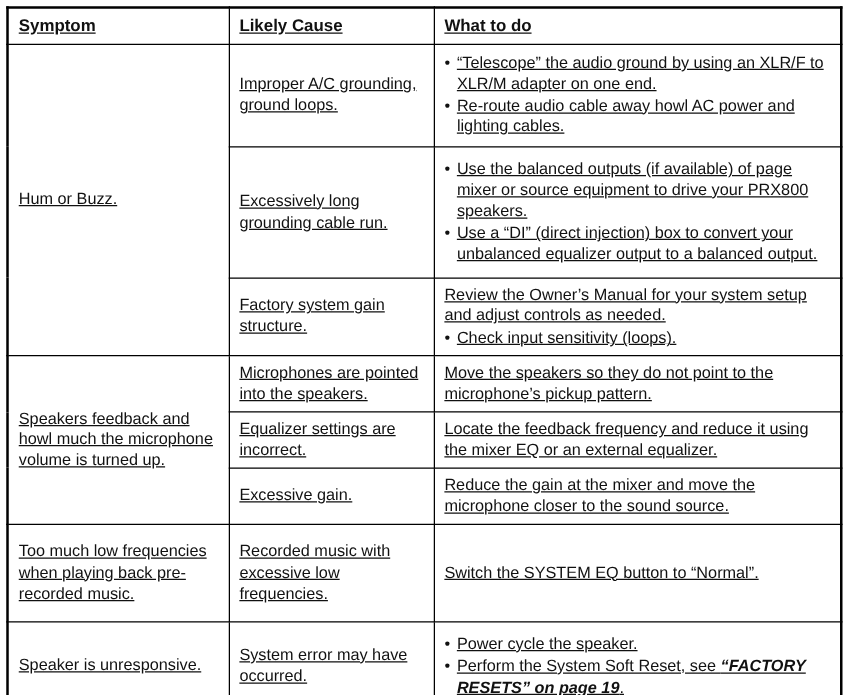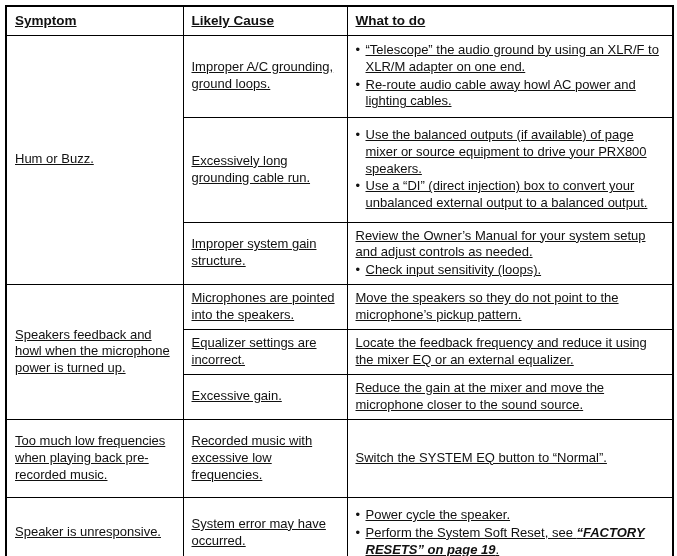--- a/index.html
+++ b/index.html
@@ -61,33 +61,33 @@
         <td class="cause">Improper A/C grounding, ground loops.</td>
         <td class="todo">
           <div class="action bulleted"><span>“Telescope” the audio ground by using an XLR/F to XLR/M adapter on one end.</span></div>
           <div class="action bulleted"><span>Re-route audio cable away howl AC power and lighting cables.</span></div>
         </td>
       </tr>
       <tr class="rh105">
         <td class="cause">Excessively long grounding cable run.</td>
         <td class="todo">
           <div class="action bulleted"><span>Use the balanced outputs (if available) of page mixer or source equipment to drive your PRX800 speakers.</span></div>
-          <div class="action bulleted"><span>Use a “DI” (direct injection) box to convert your unbalanced external output to a balanced output.</span></div>
+          <div class="action bulleted"><span>Use a “DI” (direct injection) box to convert your unbalanced equalizer output to a balanced output.</span></div>
         </td>
       </tr>
       <tr class="rh58">
-        <td class="cause">Improper system gain structure.</td>
+        <td class="cause">Factory system gain structure.</td>
         <td class="todo">
           <div class="action"><span>Review the Owner’s Manual for your system setup and adjust controls as needed.</span></div>
           <div class="action bulleted"><span>Check input sensitivity (loops).</span></div>
         </td>
       </tr>
 
       <tr class="rh44">
-        <td rowspan="3" class="symptom">Speakers feedback and howl when the microphone power is turned up.</td>
+        <td rowspan="3" class="symptom">Speakers feedback and howl much the microphone volume is turned up.</td>
         <td class="cause">Microphones are pointed into the speakers.</td>
         <td class="todo">
           <div class="action"><span>Move the speakers so they do not point to the microphone’s pickup pattern.</span></div>
         </td>
       </tr>
       <tr class="rh38">
         <td class="cause">Equalizer settings are incorrect.</td>
         <td class="todo">
           <div class="action"><span>Locate the feedback frequency and reduce it using the mixer EQ or an external equalizer.</span></div>
         </td>

